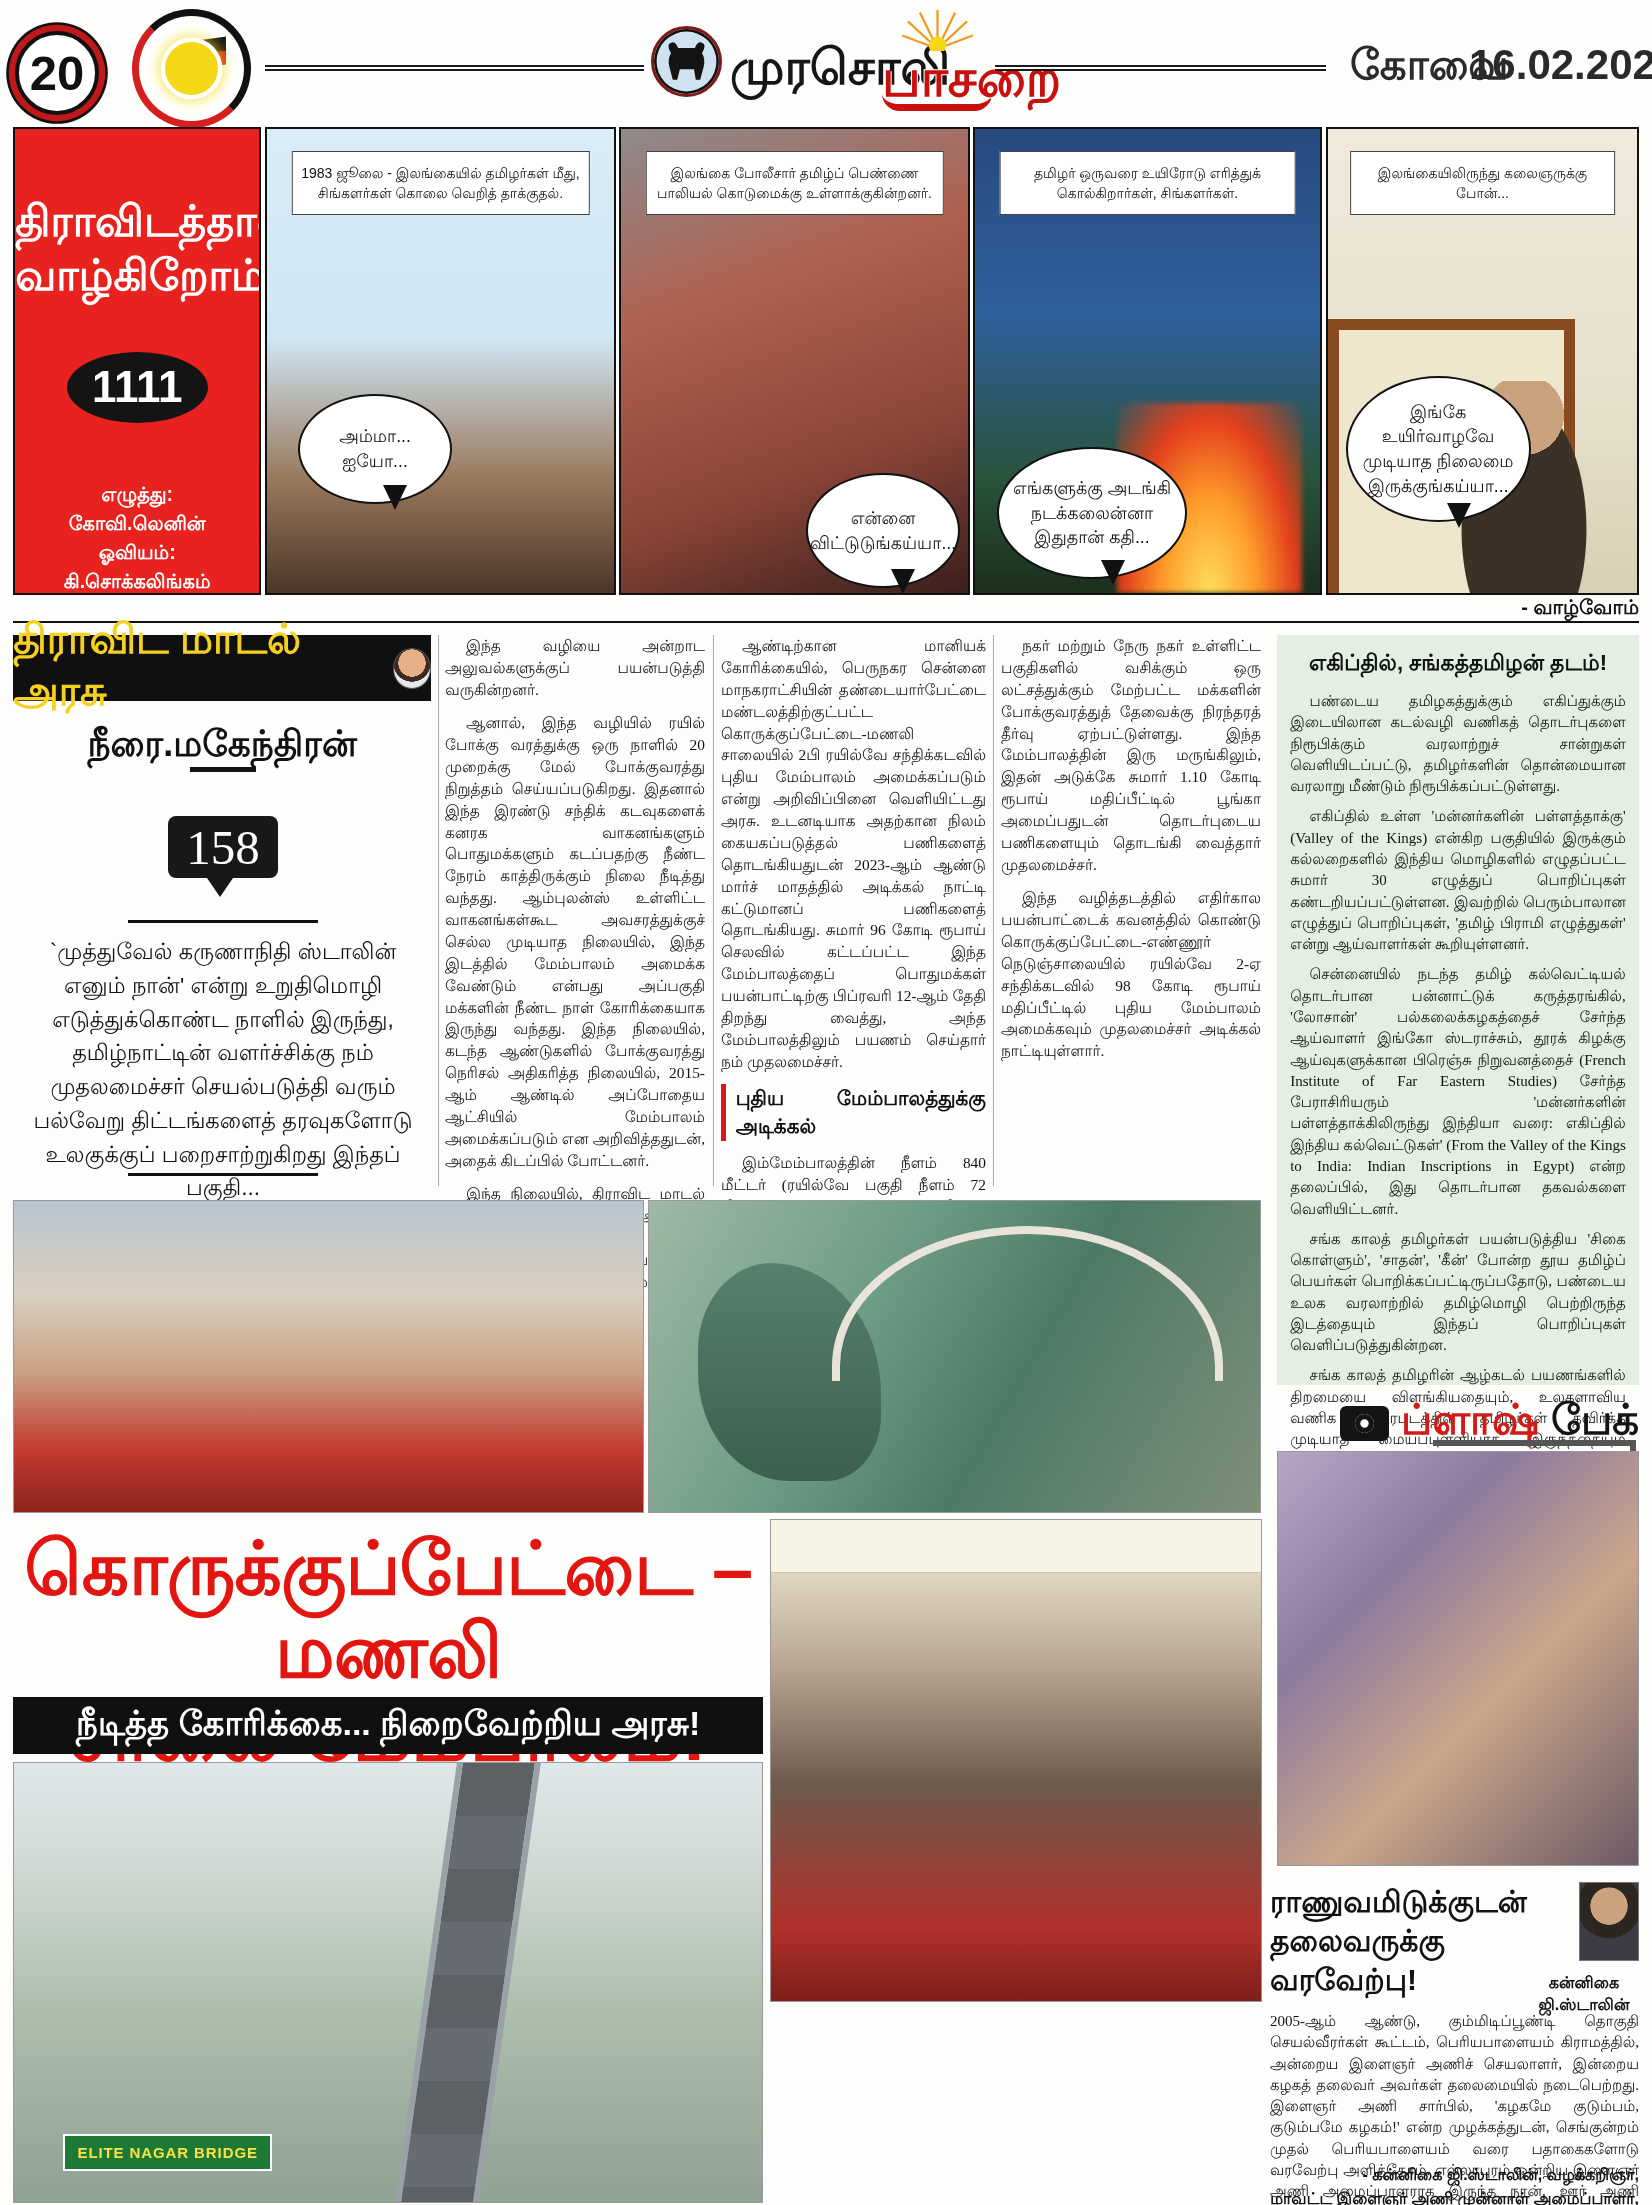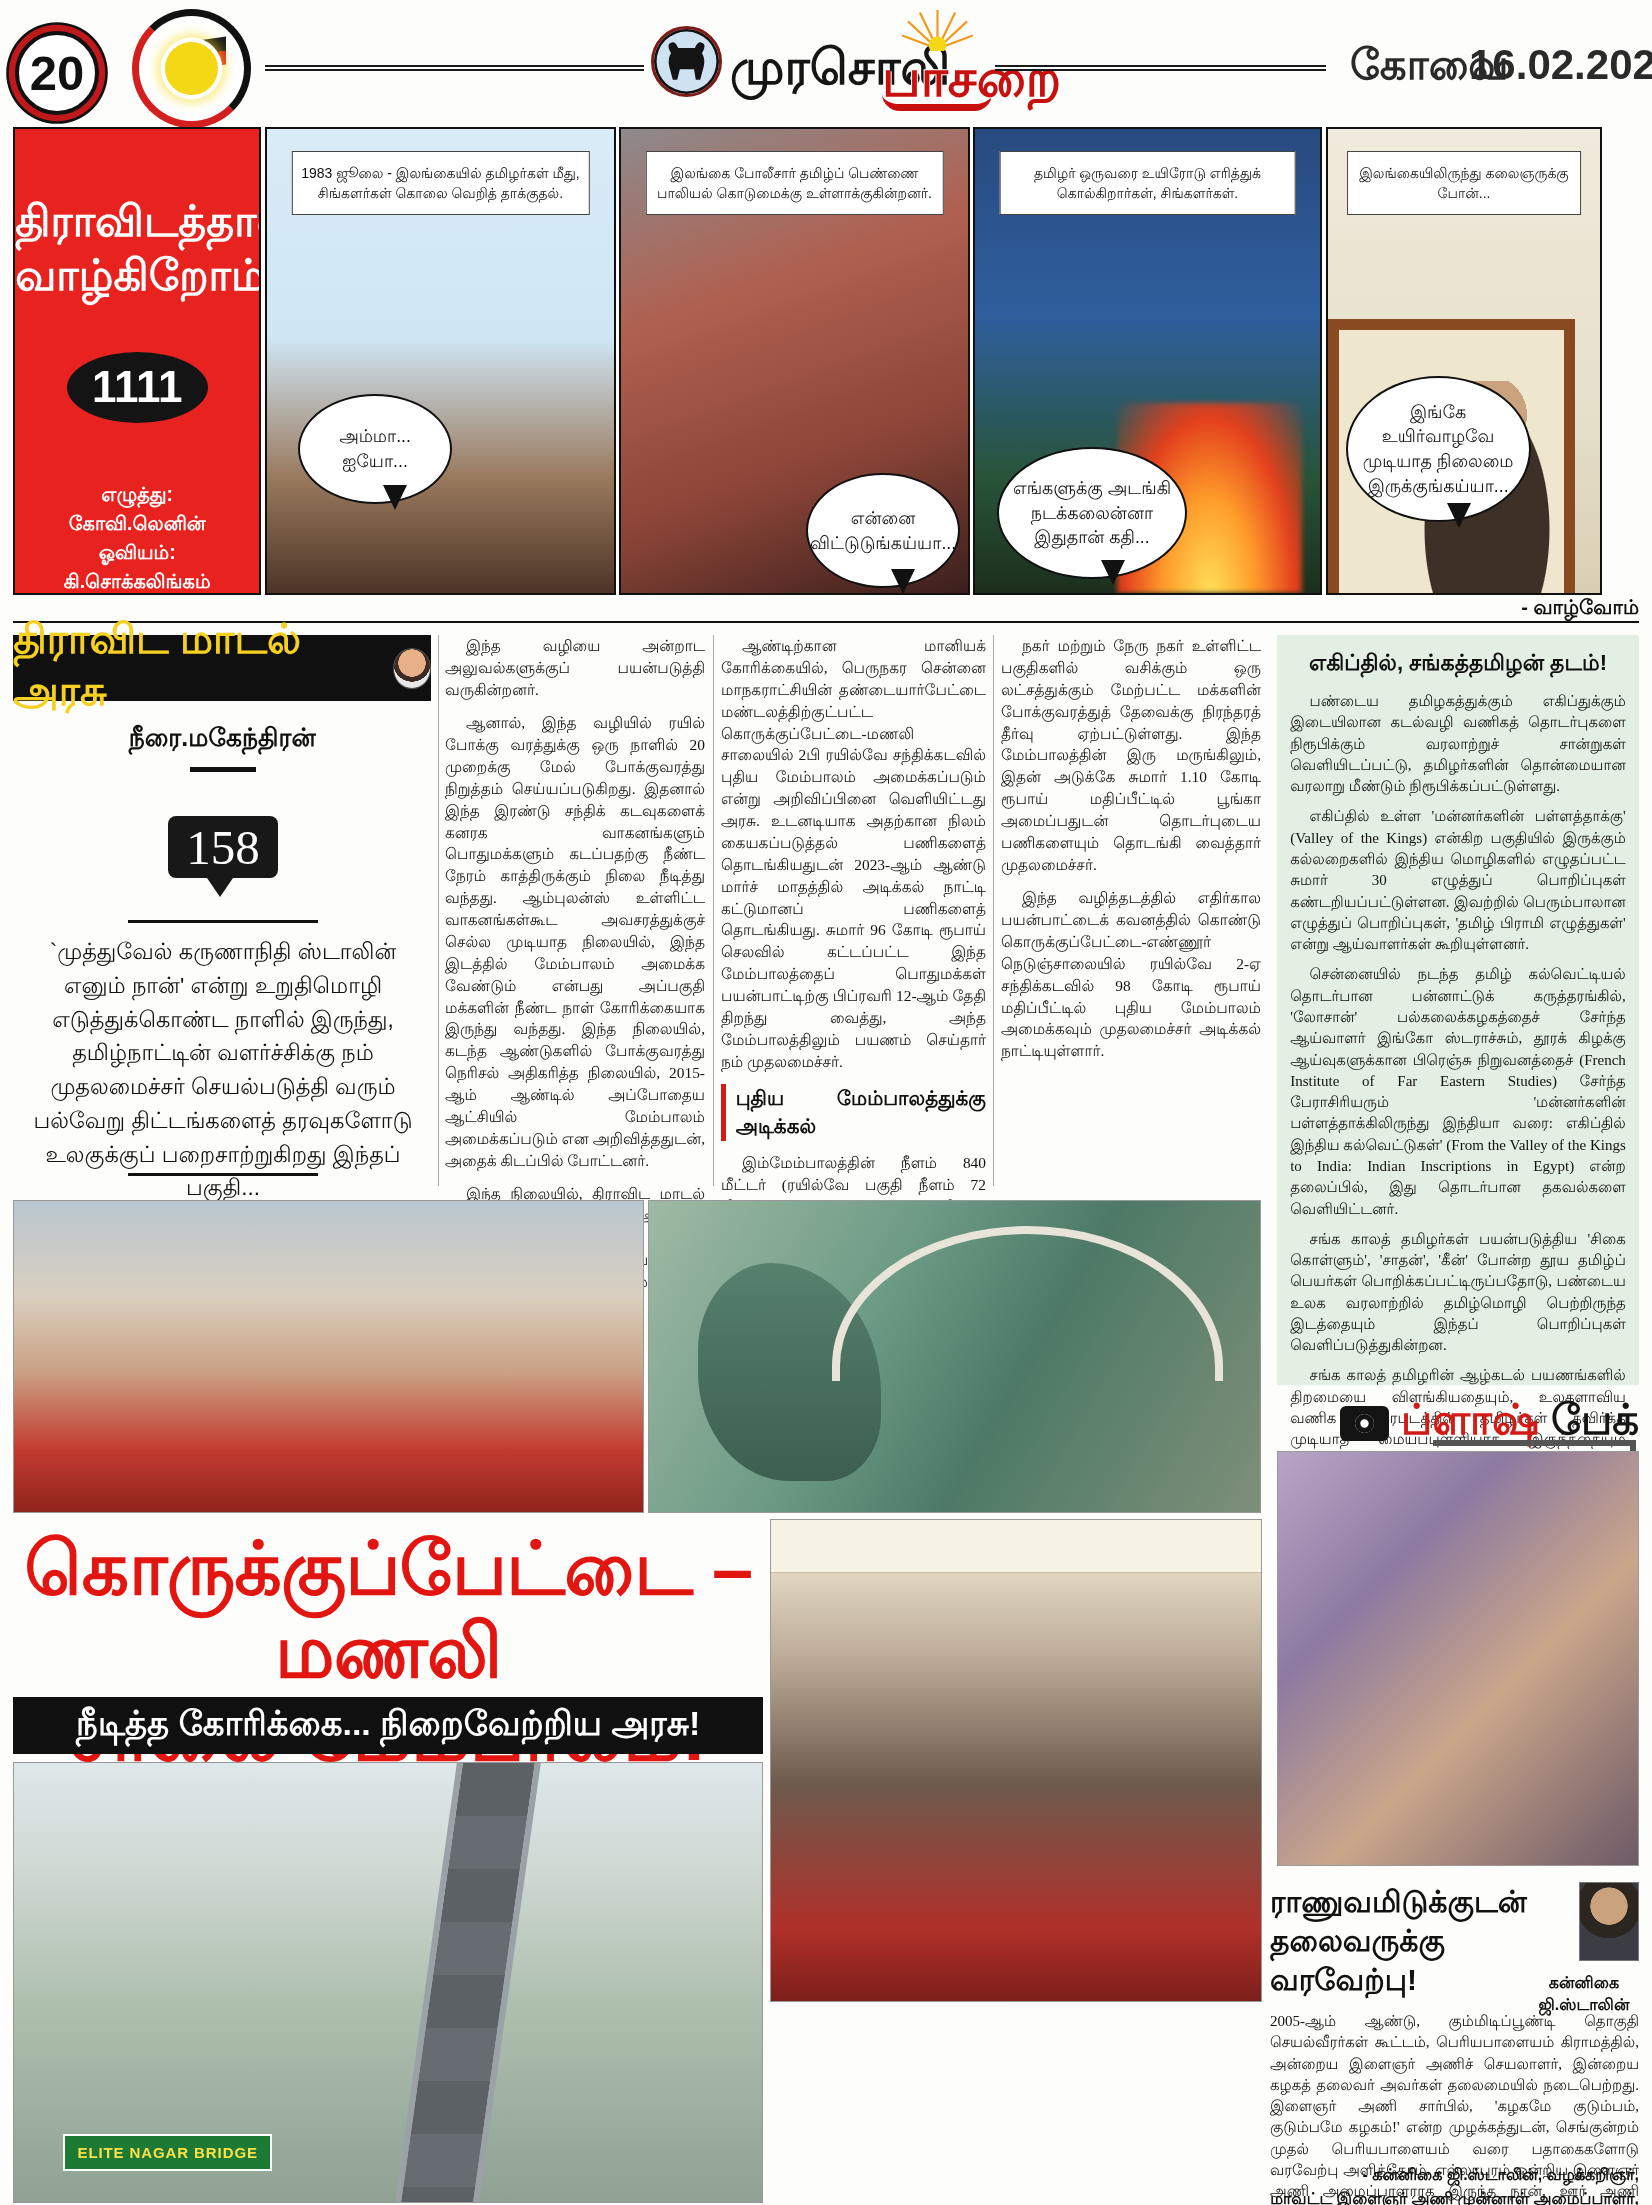--- a/index.html
+++ b/index.html
@@ -39,21 +39,21 @@
   .panel { top:127px; height:468px; border:2.6px solid #111; overflow:hidden; }
   .redbox { left:13.2px; width:248px; background:#e8231f; color:#fff; text-align:center; }
   .redbox .title { margin-top:66px; font-size:43px; font-weight:900; line-height:1.25; }
   .redbox .oval { margin:49px auto 0; width:141px; height:71px; background:#141414;
     border-radius:50%; display:flex; align-items:center; justify-content:center;
     color:#fff; font-size:44px; font-weight:bold; }
   .redbox .credits { margin-top:57px; font-size:19.4px; font-weight:bold; line-height:1.5; }
   .p1 { left:265px; width:351px; background:linear-gradient(#d9ecf7 0%, #cfe6f5 45%, #9a7a5e 75%, #4c3527 100%); }
   .p2 { left:619px; width:351px; background:linear-gradient(160deg,#8e8a8c 0%, #b0604f 35%, #8a4437 70%, #3a1f1c 100%); }
   .p3 { left:973px; width:349px; background:linear-gradient(#274a7e 0%, #2f5f9e 40%, #28543a 75%, #1c2e1d 100%); }
-  .p4 { left:1326px; width:276px; background:linear-gradient(#efeadb 0%, #e6e0cb 60%, #d9cfb4 100%); }
+  .p4 { left:1326px; width:313px; background:linear-gradient(#efeadb 0%, #e6e0cb 60%, #d9cfb4 100%); }
   .p3 .fire { position:absolute; bottom:0; right:17.6px; width:185px; height:190px;
     background:radial-gradient(ellipse at 50% 100%, #ffdf59 0%, #ff9c2a 35%, #e3401d 65%, rgba(120,30,10,0) 100%); filter:blur(2.6px); }
   .p4 .door { position:absolute; left:0; top:190px; width:247px; height:278px; border:11.5px solid #8a4a20; border-bottom:none; background:#efe6ce; }
   .p4 .figure { position:absolute; right:40px; bottom:0; width:146px; height:212px;
     background:radial-gradient(circle at 50% 16%, #caa27d 0 40px, transparent 40px),
                radial-gradient(ellipse at 50% 70%, #3d3127 0 60%, transparent 61%); }
   .caption { position:absolute; top:22px; left:50%; transform:translateX(-50%); width:86%;
     background:#fff; border:1.3px solid #444; padding:10.6px 8px; font-size:14px; text-align:center; line-height:1.45; }
   .bubble { position:absolute; background:#fff; border:2.2px solid #111; border-radius:50%;
     display:flex; align-items:center; justify-content:center; text-align:center;
@@ -68,21 +68,21 @@
 
   .toprule { left:13.2px; top:621px; width:1626px; height:2.2px; background:#111; }
 
   
   .colsep { width:1.3px; background:#aaa; top:635px; height:551px; }
   .banner { left:13.2px; top:635px; width:418px; height:66px; background:#101010;
     display:flex; align-items:center; justify-content:center; gap:10.6px; }
   .banner .txt { color:#f5d020; font-size:41px; font-weight:900; }
   .avatar { width:41px; height:41px; border-radius:50%;
     background:radial-gradient(circle at 50% 36%, #e8b088 0 44%, #3a2a22 45% 60%, #e8e8e8 61%); border:1.8px solid #555; }
-  .author { left:13.2px; top:723px; width:418px; text-align:center; font-size:25px; font-weight:bold; }
+  .author { left:13.2px; top:723px; width:418px; text-align:center; font-size:36px; font-weight:bold; }
   .author-line { left:190px; top:767px; width:66px; height:5.3px; background:#111; }
   .badge { left:168px; top:816px; width:110px; height:62px; background:#181818; border-radius:8px;
     color:#fff; font-family:"Liberation Serif", serif; font-size:49px; display:flex; align-items:center; justify-content:center; }
   .badge-tip { left:207px; top:878px; width:0; height:0; border:13.2px solid transparent; border-top:19.4px solid #181818; }
   .introrule-t { left:128px; top:920px; width:190px; height:2.6px; background:#111; }
   .intro { left:26.5px; top:935px; width:393px; text-align:center; font-size:22.5px; line-height:1.5; font-weight:500; }
   .introrule-b { left:128px; top:1173px; width:190px; height:2.6px; background:#111; }
 
   .newscol { top:635px; font-family:"Liberation Serif", serif; font-size:15.4px; line-height:1.42; text-align:justify; }
   .newscol p { margin-bottom:11.5px; text-indent:21px; }

